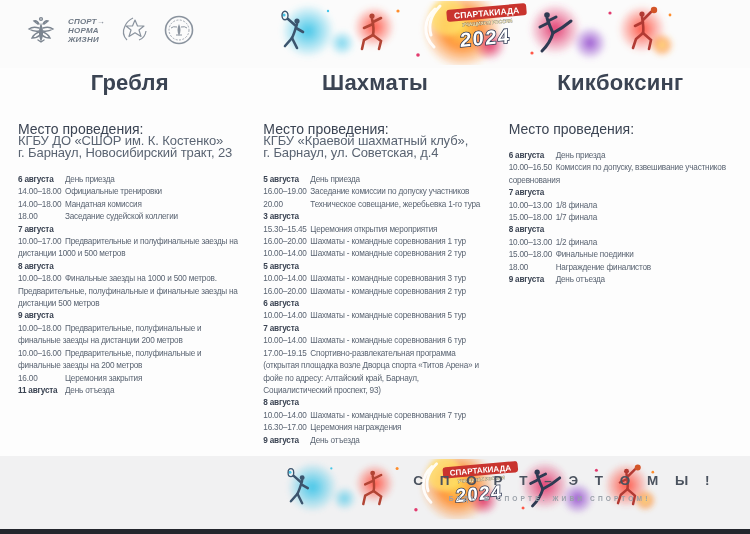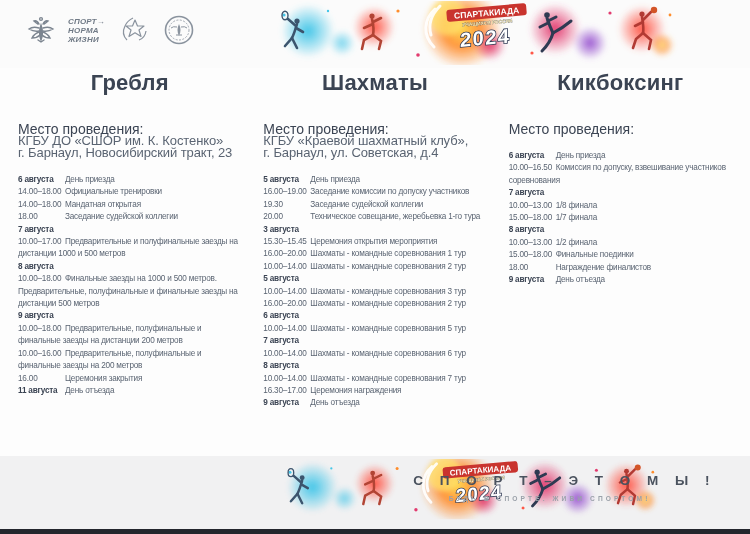--- a/index.html
+++ b/index.html
@@ -198,21 +198,21 @@
 <div class="main">
 
   <section class="col">
     <h2>Гребля</h2>
     <div class="venue-label">Место проведения:</div>
     <div class="venue-line">КГБУ ДО «СШОР им. К. Костенко»</div>
     <div class="venue-line">г. Барнаул, Новосибирский тракт, 23</div>
     <div class="schedule">
         <div class="row"><span class="time date">6 августа</span><span class="desc">День приезда</span></div>
         <div class="row"><span class="time">14.00–18.00</span><span class="desc">Официальные тренировки</span></div>
-        <div class="row"><span class="time">14.00–18.00</span><span class="desc">Мандатная открытая</span></div>
+        <div class="row"><span class="time">14.00–18.00</span><span class="desc">Мандатная комиссия</span></div>
         <div class="row"><span class="time">18.00</span><span class="desc">Заседание судейской коллегии</span></div>
         <div class="row"><span class="time date">7 августа</span></div>
         <div class="row"><span class="time">10.00–17.00</span><span class="desc">Предварительные и полуфинальные заезды на дистанции 1000 и 500 метров</span></div>
         <div class="row"><span class="time date">8 августа</span></div>
         <div class="row"><span class="time">10.00–18.00</span><span class="desc">Финальные заезды на 1000 и 500 метров. Предварительные, полуфинальные и финальные заезды на дистанции 500 метров</span></div>
         <div class="row"><span class="time date">9 августа</span></div>
         <div class="row"><span class="time">10.00–18.00</span><span class="desc">Предварительные, полуфинальные и финальные заезды на дистанции 200 метров</span></div>
         <div class="row"><span class="time">10.00–16.00</span><span class="desc">Предварительные, полуфинальные и финальные заезды на 200 метров</span></div>
         <div class="row"><span class="time">16.00</span><span class="desc">Церемония закрытия</span></div>
         <div class="row"><span class="time date">11 августа</span><span class="desc">День отъезда</span></div>
@@ -220,33 +220,33 @@
   </section>
 
   <section class="col">
     <h2>Шахматы</h2>
     <div class="venue-label">Место проведения:</div>
     <div class="venue-line">КГБУ «Краевой шахматный клуб»,</div>
     <div class="venue-line">г. Барнаул, ул. Советская, д.4</div>
     <div class="schedule">
         <div class="row"><span class="time date">5 августа</span><span class="desc">День приезда</span></div>
         <div class="row"><span class="time">16.00–19.00</span><span class="desc">Заседание комиссии по допуску участников</span></div>
-        <div class="row"><span class="time">19.30</span><span class="desc">Заседание судейской коллегии</span></div>
         <div class="row"><span class="time">20.00</span><span class="desc">Техническое совещание, жеребьевка 1-го тура</span></div>
         <div class="row"><span class="time date">3 августа</span></div>
         <div class="row"><span class="time">15.30–15.45</span><span class="desc">Церемония открытия мероприятия</span></div>
         <div class="row"><span class="time">16.00–20.00</span><span class="desc">Шахматы - командные соревнования 1 тур</span></div>
         <div class="row"><span class="time">10.00–14.00</span><span class="desc">Шахматы - командные соревнования 2 тур</span></div>
         <div class="row"><span class="time date">5 августа</span></div>
         <div class="row"><span class="time">10.00–14.00</span><span class="desc">Шахматы - командные соревнования 3 тур</span></div>
         <div class="row"><span class="time">16.00–20.00</span><span class="desc">Шахматы - командные соревнования 2 тур</span></div>
         <div class="row"><span class="time date">6 августа</span></div>
         <div class="row"><span class="time">10.00–14.00</span><span class="desc">Шахматы - командные соревнования 5 тур</span></div>
         <div class="row"><span class="time date">7 августа</span></div>
         <div class="row"><span class="time">10.00–14.00</span><span class="desc">Шахматы - командные соревнования 6 тур</span></div>
+        <div class="row"><span class="time">17.00–19.15</span><span class="desc">Спортивно-развлекательная программа (открытая площадка возле Дворца спорта «Титов Арена» и фойе по адресу: Алтайский край, Барнаул, Социалистический проспект, 93)</span></div>
         <div class="row"><span class="time date">8 августа</span></div>
         <div class="row"><span class="time">10.00–14.00</span><span class="desc">Шахматы - командные соревнования 7 тур</span></div>
         <div class="row"><span class="time">16.30–17.00</span><span class="desc">Церемония награждения</span></div>
         <div class="row"><span class="time date">9 августа</span><span class="desc">День отъезда</span></div>
       </div>
   </section>
 
   <section class="col">
     <h2>Кикбоксинг</h2>
     <div class="venue-label">Место проведения:</div>

